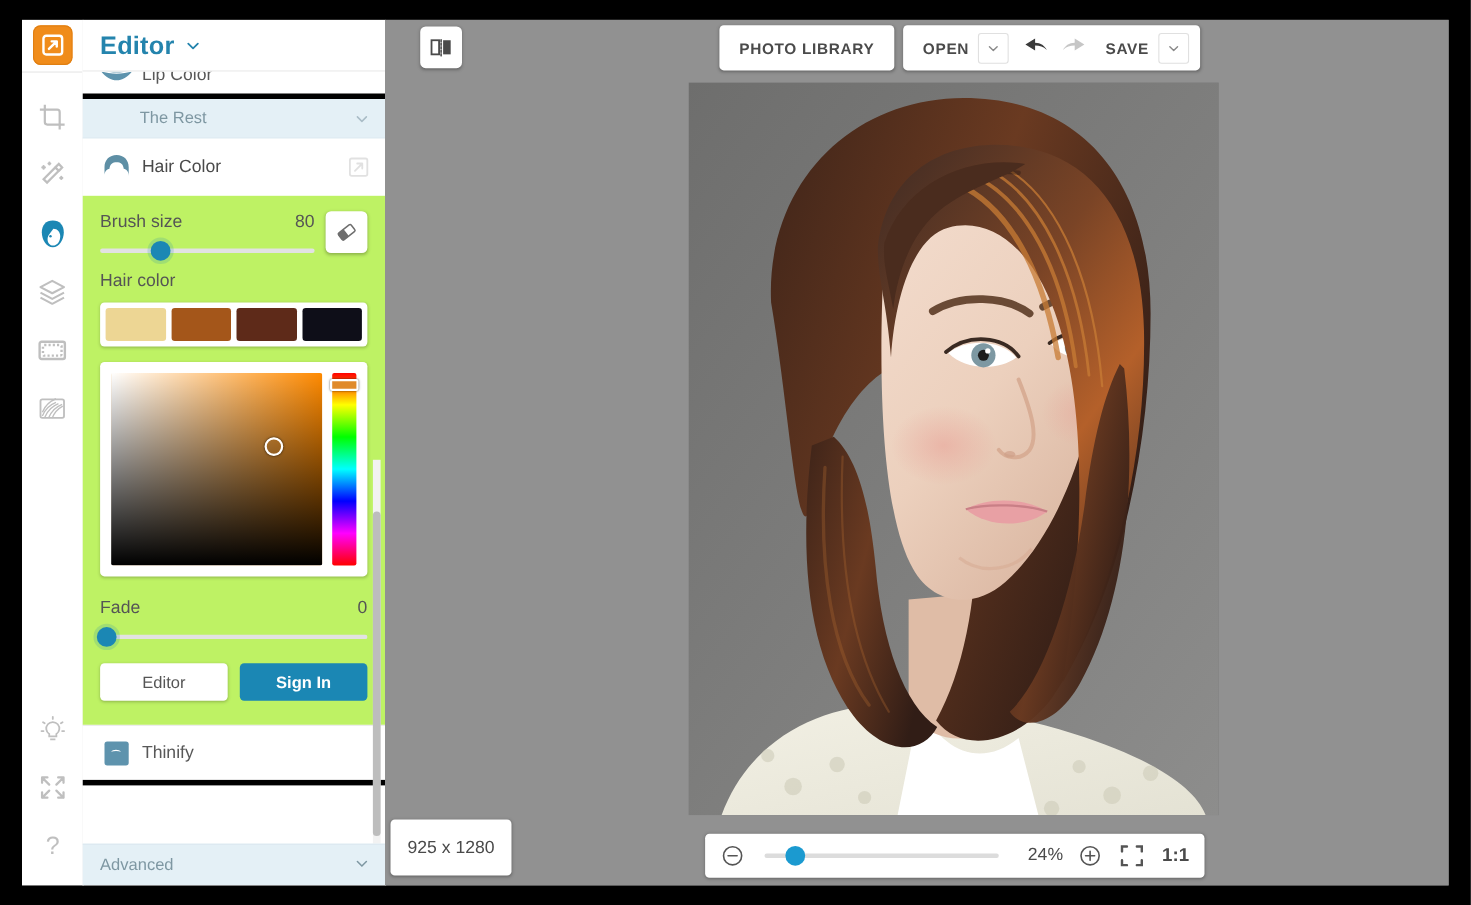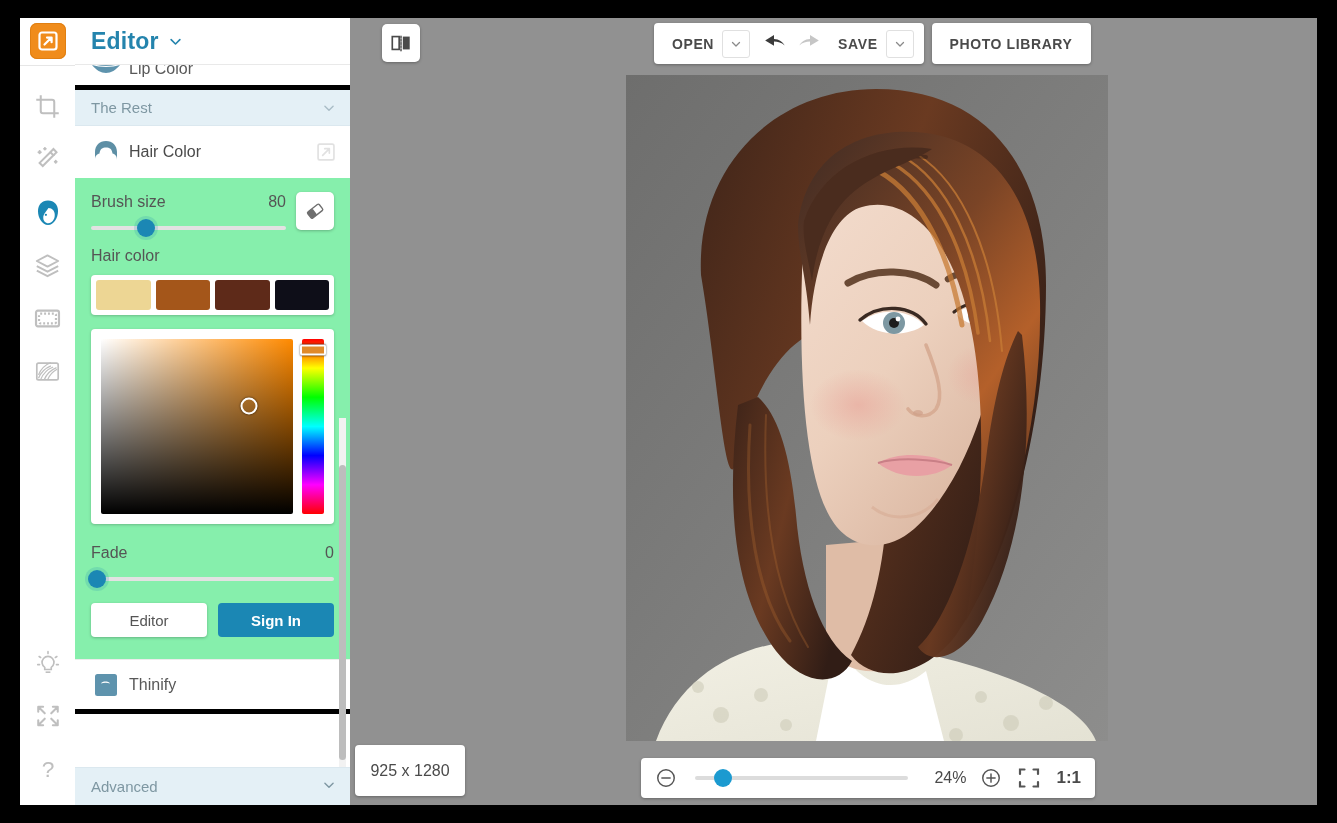--- a/index.html
+++ b/index.html
@@ -63,24 +63,24 @@
   }
   .row-tool .ico{width:38px;display:flex;align-items:center;justify-content:flex-start;color:#5f8da1;}
   .row-tool .lbl{font-size:16px;color:#585858;flex:1;}
   .badge-pro{width:21px;height:21px;display:flex;align-items:center;justify-content:center;opacity:.55;}
 
   .section-head{
     height:36px;background:#e4f0f6;display:flex;align-items:center;
     padding:0 14px 0 16px;box-sizing:border-box;color:#7e97a2;font-size:15px;
     border-bottom:1px solid #dbe8ef;cursor:pointer;
   }
-  .section-head .sh-lbl{flex:1;}
+  .section-head .sh-lbl{flex:1;margin-left:36px;}
   .section-head .sh-caret{color:#a9bcc6;display:flex;}
 
-  .tool-body{padding:0 16px 8px 16px;background:#86efac;}
+  .tool-body{padding:0 16px 8px 16px;background:#bef264;}
   .slider-row{display:flex;align-items:baseline;justify-content:space-between;padding-top:14px;}
   .slider-label{font-size:16px;color:#555;}
   .slider-val{font-size:16px;color:#555;}
   .track{
     position:relative;height:4px;background:#e2e2e2;border-radius:2px;margin:15px 0 0 0;
   }
   .knob{
     position:absolute;top:-7px;width:18px;height:18px;border-radius:50%;
     background:#1b87b4;box-shadow:0 0 0 3px rgba(27,135,180,.18);
   }
@@ -417,20 +417,23 @@
     <div class="compare-btn">
       <svg width="22" height="22" viewBox="0 0 24 24">
         <rect x="2.5" y="5" width="7.5" height="14" fill="none" stroke="#4a4a4a" stroke-width="1.8"></rect>
         <rect x="14" y="5" width="7.5" height="14" fill="#4a4a4a"></rect>
         <path d="M12 4.5v2M12 8v2M12 11.5v2M12 15v2M12 18.5v2" stroke="#4a4a4a" stroke-width="1.6" stroke-linecap="round"></path>
       </svg>
     </div>
 
     <div class="toolbar">
       <div class="tb-group">
+        <div class="tb-item">PHOTO LIBRARY</div>
+      </div>
+      <div class="tb-group">
         <div class="tb-item" style="padding-right:8px;">OPEN</div>
         <div class="tb-caret">
           <svg width="12" height="12" viewBox="0 0 24 24" fill="none" stroke="currentColor" stroke-width="2.6" stroke-linecap="round" stroke-linejoin="round">
               <path d="M5 9l7 7 7-7"></path>
             </svg>
         </div>
         <div class="tb-icon">
           <svg width="26" height="22" viewBox="0 0 28 22">
             <path d="M14 5.5c5.5 0 9.5 3.2 11.5 7-3.5-3.2-7-4.3-11.5-4.3V13L4.5 7.2 14 1.4z" fill="#3b3b3b"></path>
           </svg>
@@ -439,23 +442,20 @@
           <svg width="26" height="22" viewBox="0 0 28 22">
             <path d="M14 5.5C8.5 5.5 4.5 8.7 2.5 12.5c3.5-3.2 7-4.3 11.5-4.3V13l9.5-5.8L14 1.4z" fill="#c6c6c6"></path>
           </svg>
         </div>
         <div class="tb-item" style="padding-right:8px;padding-left:10px;">SAVE</div>
         <div class="tb-caret">
           <svg width="12" height="12" viewBox="0 0 24 24" fill="none" stroke="currentColor" stroke-width="2.6" stroke-linecap="round" stroke-linejoin="round">
               <path d="M5 9l7 7 7-7"></path>
             </svg>
         </div>
-      </div>
-      <div class="tb-group">
-        <div class="tb-item">PHOTO LIBRARY</div>
       </div>
     </div>
 
     <div class="photo">
       <svg width="482" height="666" viewBox="0 0 482 666">
         <defs>
           <linearGradient id="bgGrad" x1="0" y1="0" x2="1" y2="1">
             <stop offset="0" stop-color="#6e6e6d"></stop>
               <stop offset="1" stop-color="#8d8d8c"></stop>
           </linearGradient>

